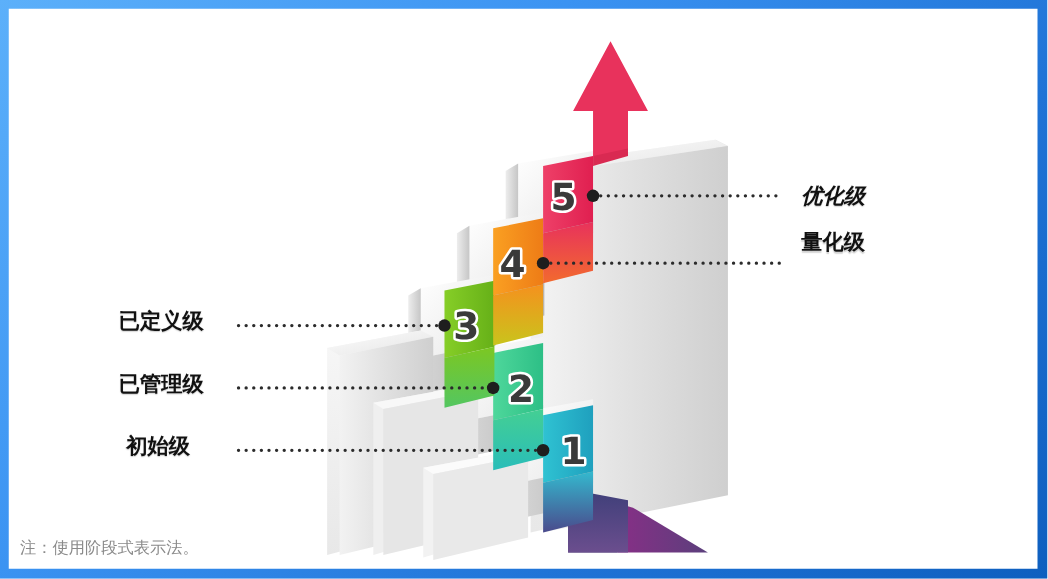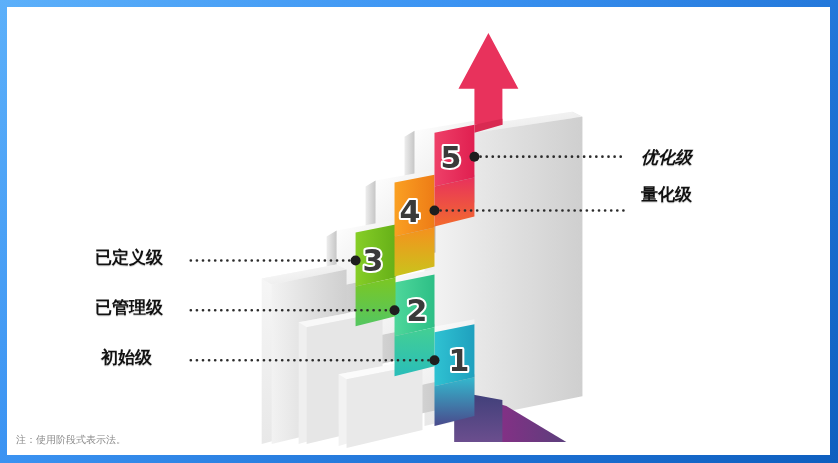--- a/index.html
+++ b/index.html
@@ -19,21 +19,21 @@
     background:#ffffff;overflow:hidden;
   }
   #title{
     position:absolute;left:50px;top:26px;
     font-size:23px;font-weight:bold;color:#111111;
     letter-spacing:0.2px;white-space:nowrap;
     text-shadow:0 1px 1px rgba(0,0,0,0.18);
   }
   #footnote{
     position:absolute;left:9px;bottom:8px;
-    font-size:10px;color:#8a8a8a;white-space:nowrap;
+    font-size:13px;color:#8a8a8a;white-space:nowrap;
   }
   .lbl{
     position:absolute;font-size:17px;font-weight:bold;color:#111111;
     white-space:nowrap;text-shadow:0 1px 1px rgba(0,0,0,0.2);
   }
   .lbl-r{text-align:left;}
   .lbl-l{text-align:right;}
   svg.art{position:absolute;left:0;top:0;width:100%;height:100%;}
   .num{
     font-family:"DejaVu Sans","Liberation Sans",sans-serif;

